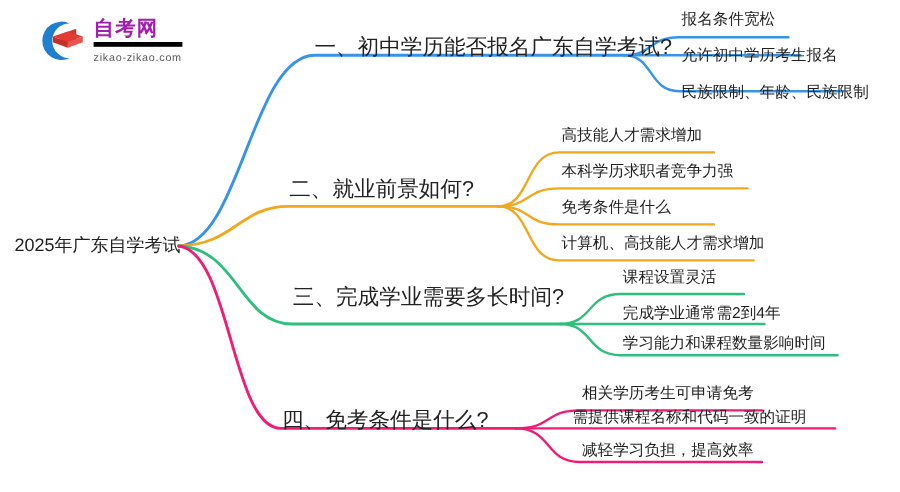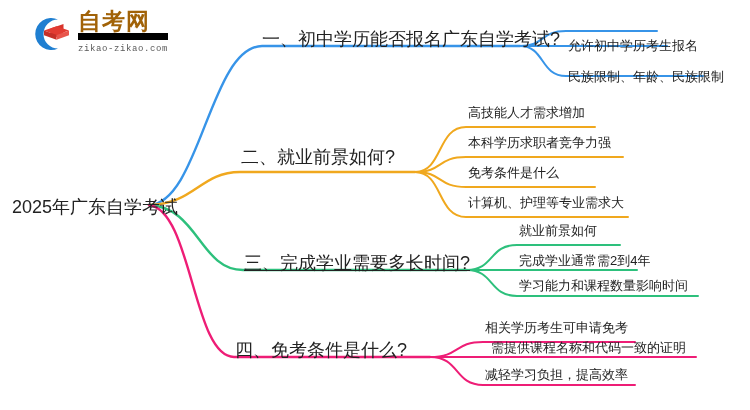--- a/index.html
+++ b/index.html
@@ -9,30 +9,30 @@
     font-family:"Liberation Sans","DejaVu Sans",sans-serif;
     overflow:hidden;
     position:relative;
   }
   #stage{position:relative;width:750px;height:410px;}
 
   
   .logo{position:absolute;left:28px;top:12px;display:flex;align-items:center;}
   .logo-mark{position:relative;width:44px;height:44px;flex:0 0 44px;}
   .logo-text{margin-left:6px;display:flex;flex-direction:column;justify-content:center;}
-  .logo-title{font-size:23px;font-weight:bold;color:#a16207;letter-spacing:1px;line-height:19px;
-              border-bottom:7px solid #000000;padding-bottom:2px;}
-  .logo-sub{font-size:9px;color:#5a5a5a;letter-spacing:0.6px;line-height:14px;padding-top:2px;font-family:Liberation Mono, monospace;}
+  .logo-title{font-size:17px;font-weight:bold;color:#a21caf;letter-spacing:1px;line-height:19px;
+              border-bottom:4px solid #000000;padding-bottom:2px;}
+  .logo-sub{font-size:9px;color:#5a5a5a;letter-spacing:0.6px;line-height:14px;padding-top:2px;}
 
   
   svg.wires{position:absolute;left:0;top:0;width:750px;height:410px;pointer-events:none;}
 
   
   .node{position:absolute;white-space:nowrap;color:#222222;}
-  .root{font-size:18px;left:12px;top:195px;}
+  .root{font-size:15px;left:12px;top:195px;}
   .topic{font-size:18px;}
   .leaf{font-size:13px;}
 </style>
 </head>
 <body>
 
 <div id="stage">
 
   <div class="logo">
     <div class="logo-mark">
@@ -87,32 +87,33 @@
     <g stroke="#ee1d76" fill="none" stroke-width="2" stroke-linecap="round">
       <path d="M430,357 C460,357 454,342 483,342 L635,342"></path>
       <path d="M430,357 L696,357"></path>
       <path d="M430,357 C460,357 454,385 483,385 L635,385"></path>
     </g>
   </svg>
 
   <div class="node root">2025年广东自学考试</div>
 
   <div class="node topic" style="left:262px;top:27px;">一、初中学历能否报名广东自学考试?</div>
+  <div class="node leaf" style="left:568px;top:7px;">报名条件宽松</div>
   <div class="node leaf" style="left:568px;top:37px;">允许初中学历考生报名</div>
   <div class="node leaf" style="left:568px;top:68px;">民族限制、年龄、民族限制</div>
 
   <div class="node topic" style="left:241px;top:145px;">二、就业前景如何?</div>
   <div class="node leaf" style="left:468px;top:104px;">高技能人才需求增加</div>
   <div class="node leaf" style="left:468px;top:134px;">本科学历求职者竞争力强</div>
   <div class="node leaf" style="left:468px;top:164px;">免考条件是什么</div>
-  <div class="node leaf" style="left:468px;top:194px;">计算机、护理等专业需求大</div>
+  <div class="node leaf" style="left:468px;top:194px;">计算机、高技能人才需求增加</div>
 
-  <div class="node topic" style="left:244px;top:251px;text-decoration:underline;">三、完成学业需要多长时间?</div>
-  <div class="node leaf" style="left:519px;top:222px;">就业前景如何</div>
+  <div class="node topic" style="left:244px;top:235px;">三、完成学业需要多长时间?</div>
+  <div class="node leaf" style="left:519px;top:222px;">课程设置灵活</div>
   <div class="node leaf" style="left:519px;top:252px;">完成学业通常需2到4年</div>
   <div class="node leaf" style="left:519px;top:277px;">学习能力和课程数量影响时间</div>
 
   <div class="node topic" style="left:235px;top:338px;">四、免考条件是什么?</div>
   <div class="node leaf" style="left:485px;top:319px;">相关学历考生可申请免考</div>
-  <div class="node leaf" style="left:491px;top:339px;">需提供课程名称和代码一致的证明</div>
+  <div class="node leaf" style="left:477px;top:339px;">需提供课程名称和代码一致的证明</div>
   <div class="node leaf" style="left:485px;top:366px;">减轻学习负担，提高效率</div>
 
 </div>
 
 </body></html>

